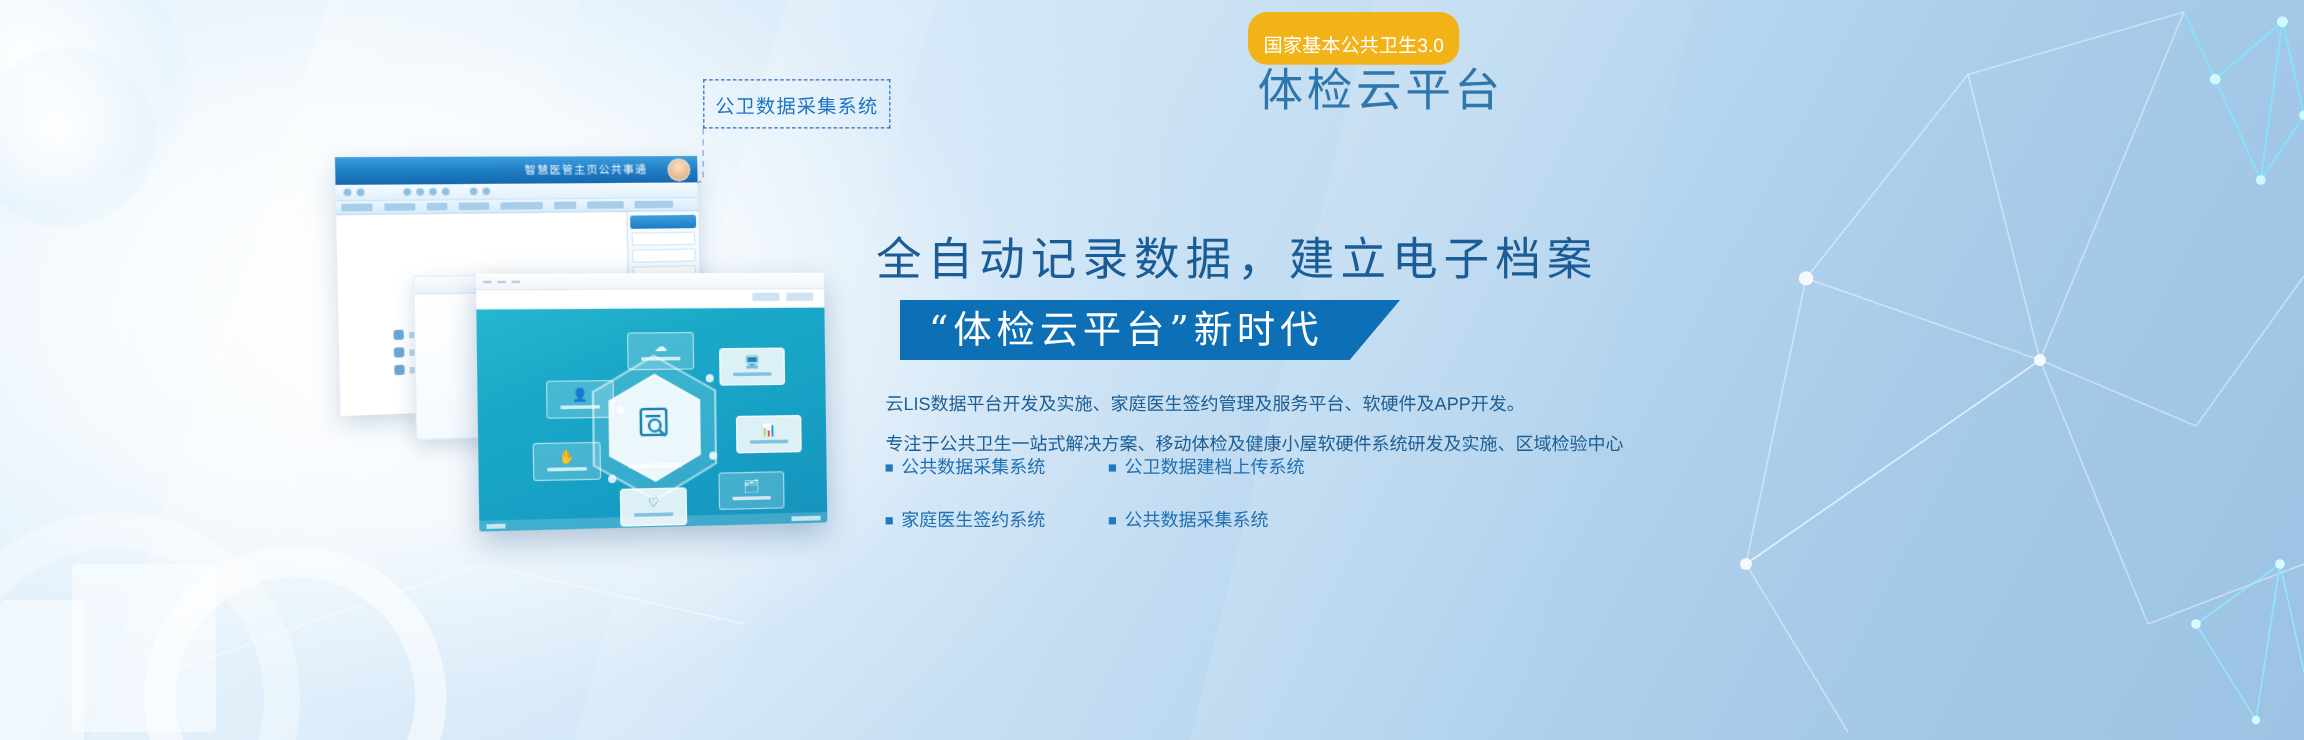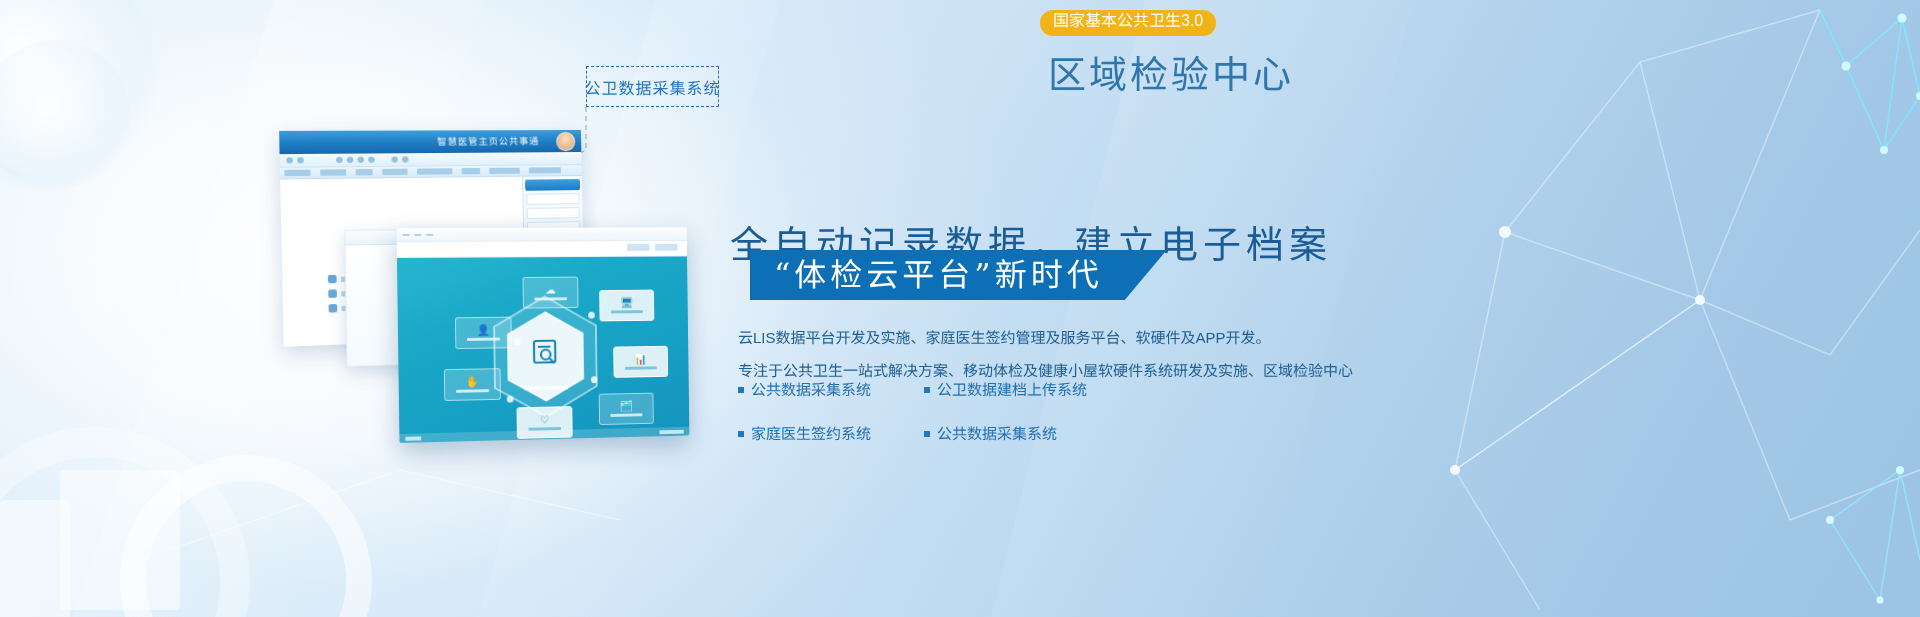--- a/index.html
+++ b/index.html
@@ -48,21 +48,21 @@
     position:absolute;
     background:linear-gradient(100deg,rgba(255,255,255,.55),rgba(255,255,255,0));
     transform-origin:top left;
   }
   .lb1{left:300px;top:-80px;width:200px;height:780px;transform:rotate(18deg);opacity:.5;}
   .lb2{left:690px;top:-120px;width:120px;height:840px;transform:rotate(16deg);opacity:.35;}
   .lb3{left:1180px;top:-140px;width:260px;height:900px;transform:rotate(14deg);opacity:.22;}
 
   
   .callout{
-    position:absolute;left:586px;top:66px;width:133px;height:41px;
+    position:absolute;left:586px;top:66px;width:156px;height:41px;
     border:1px dashed #2a6ebb;
     display:flex;align-items:center;justify-content:center;
     box-sizing:border-box;
   }
   .callout span{
     color:#1f74c4;font-size:16px;letter-spacing:1px;white-space:nowrap;
   }
 
   
   .shot-back{
@@ -193,34 +193,33 @@
   }
   .h-main{
     font-size:74px;line-height:74px;font-weight:bold;color:#0f6cb6;
     letter-spacing:1px;
     font-family:"DejaVu Sans","Liberation Sans",sans-serif;
   }
   .badge{
     position:absolute;left:310px;top:10px;
     background:#f2b318;color:#ffffff;
     border-radius:16px;
-    padding:2px 13px 6px;
+    padding:20px 13px 6px;
     font-size:16px;line-height:18px;white-space:nowrap;
   }
   .h-sub{
     position:absolute;left:318px;top:55px;
     font-size:38px;line-height:40px;color:#2f76ac;letter-spacing:3px;
     font-family:"DejaVu Serif","Liberation Serif",serif;
   }
   .h-line2{
     position:absolute;left:0;top:196px;
     font-size:38px;line-height:42px;color:#1a5c96;letter-spacing:5px;
     font-family:Liberation Serif, serif;
     white-space:nowrap;
-    margin-top:28px;
   }
 
   .ribbon{
     position:absolute;left:20px;top:250px;height:50px;
     display:flex;align-items:center;
   }
   .ribbon-body{
     background:#0d6fb5;height:50px;display:flex;align-items:center;
     padding:0 22px 0 24px;
   }
@@ -459,21 +458,21 @@
     </div>
   </div>
 
   <div class="callout">
     <span>公卫数据采集系统</span>
   </div>
 
   <div class="content">
 
     <div class="badge">国家基本公共卫生3.0</div>
-    <div class="h-sub">区域检验中心</div>
+    <div class="h-sub">体检云平台</div>
     <div class="h-line2">全自动记录数据，建立电子档案</div>
 
     <div class="ribbon">
       <div class="ribbon-body">
         <span>“体检云平台”新时代</span>
       </div>
       <div class="ribbon-tail"></div>
     </div>
 
     <div class="desc">

